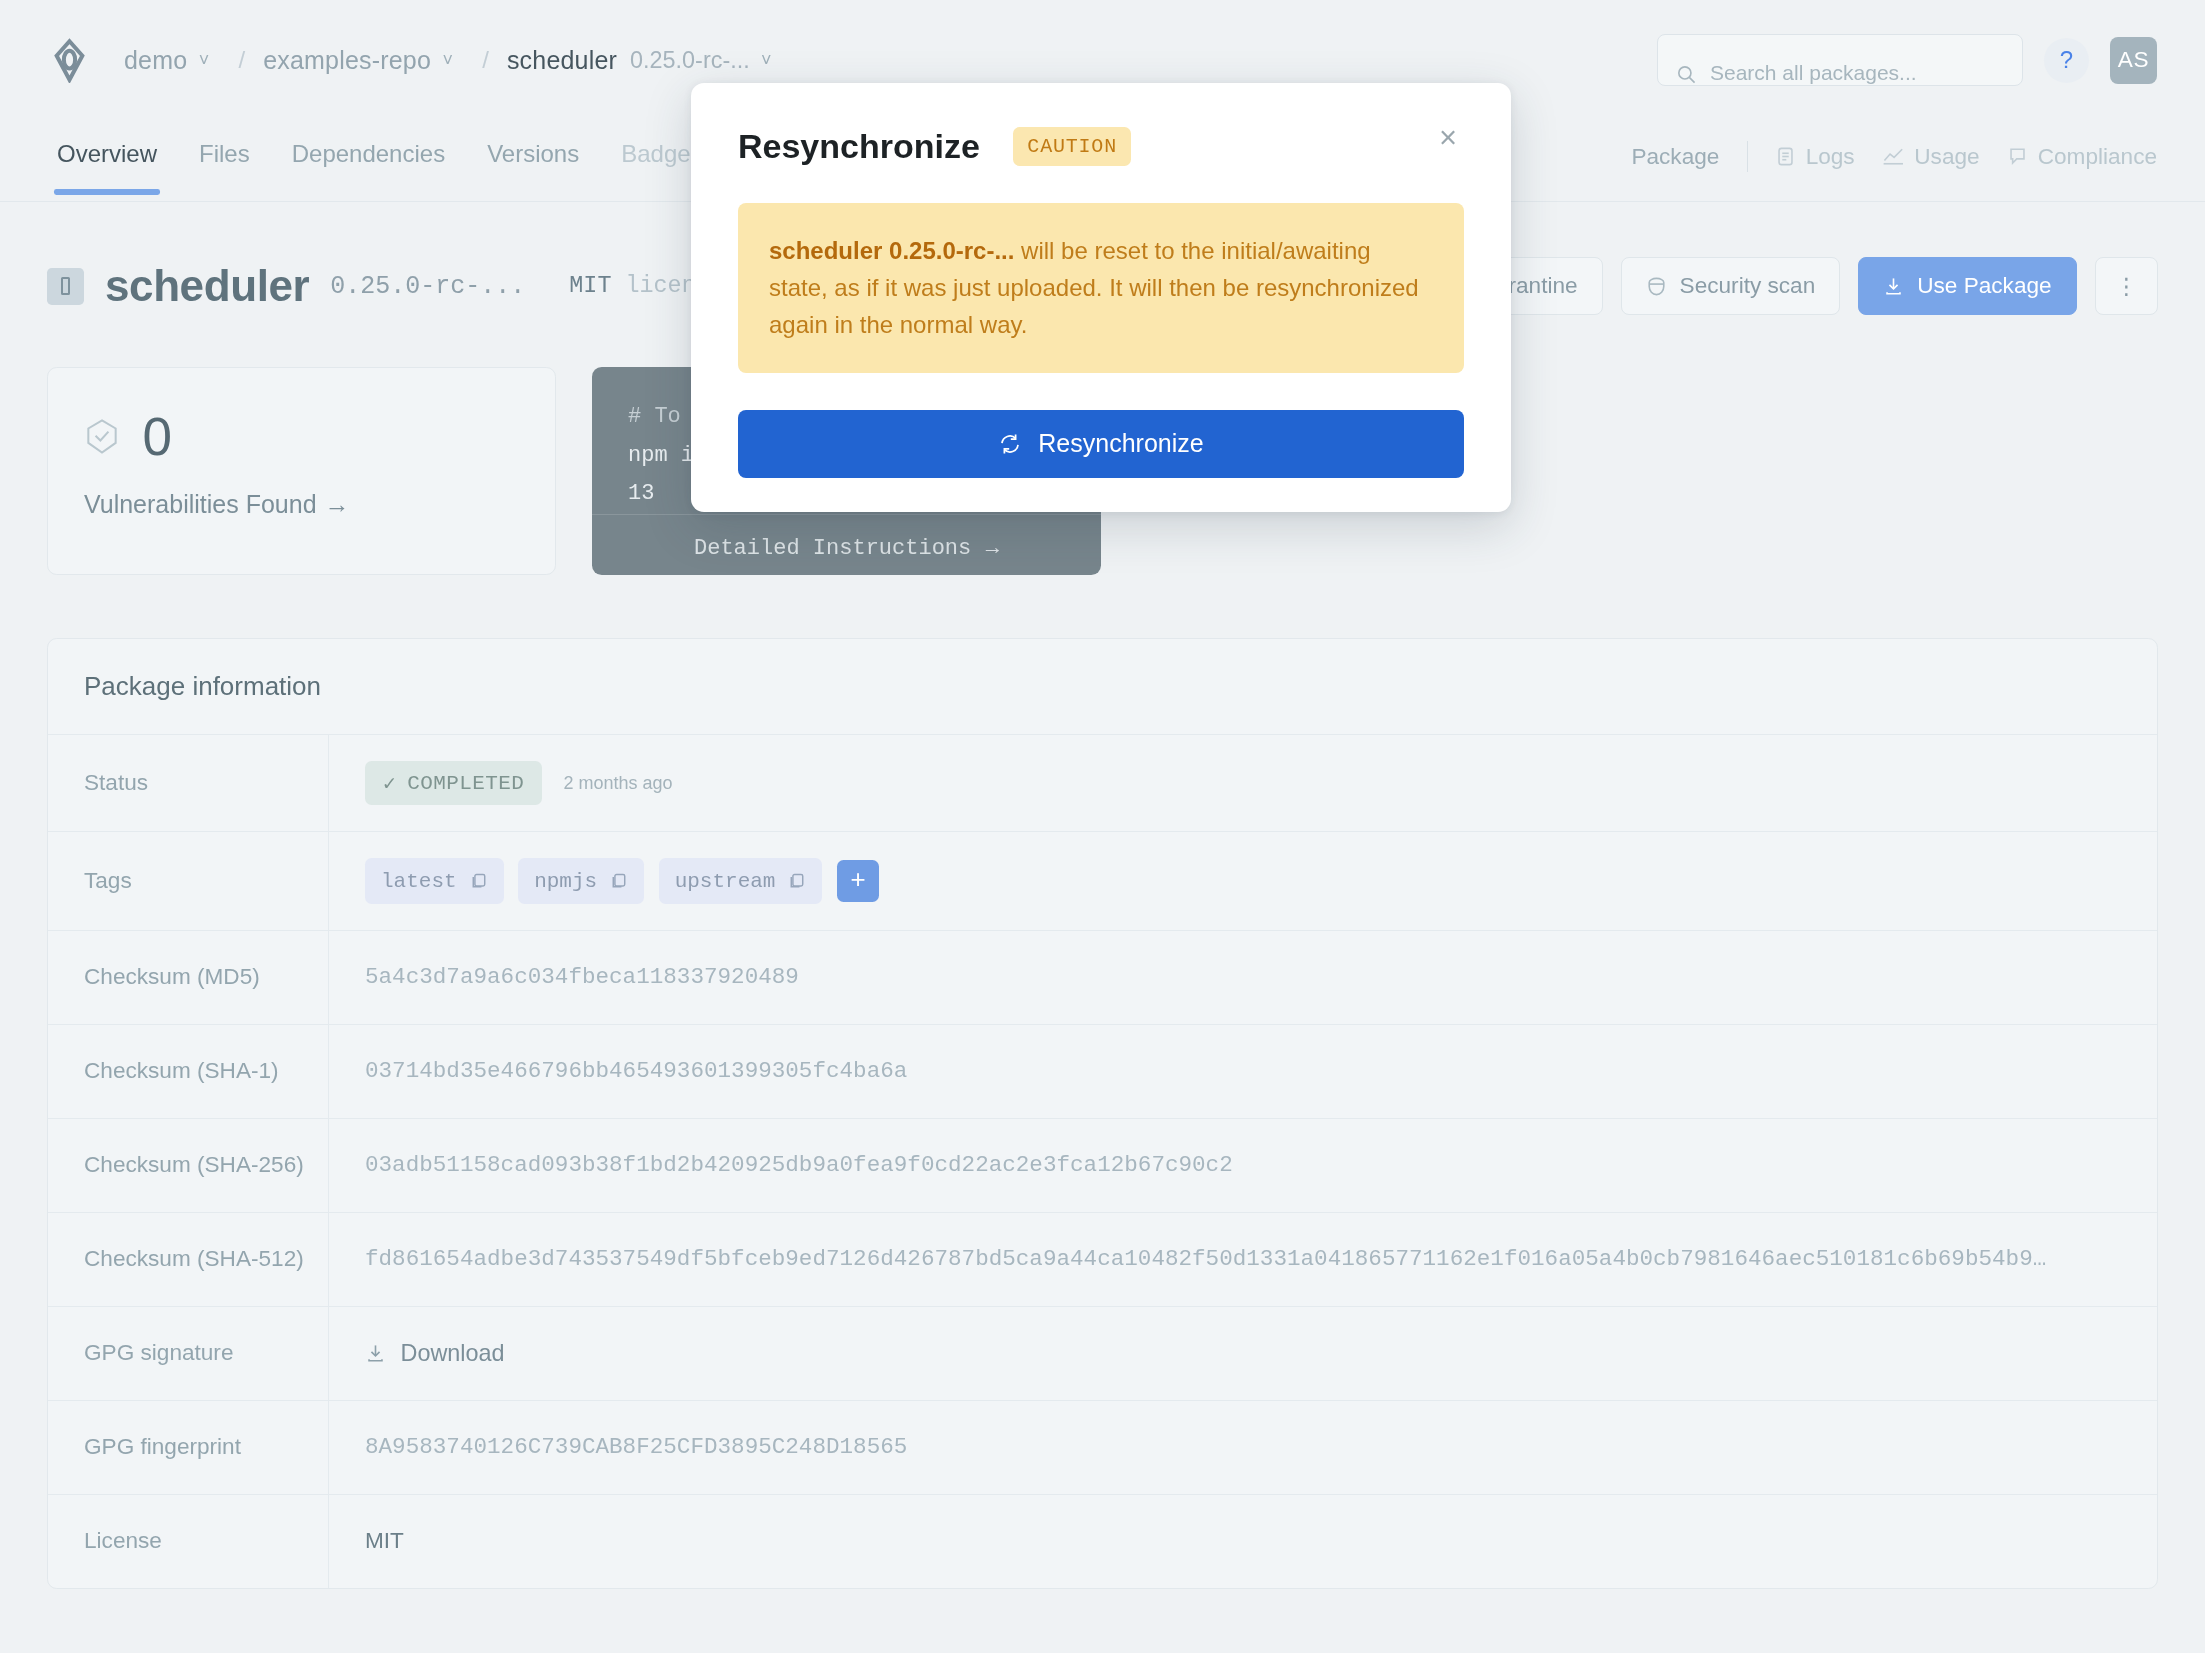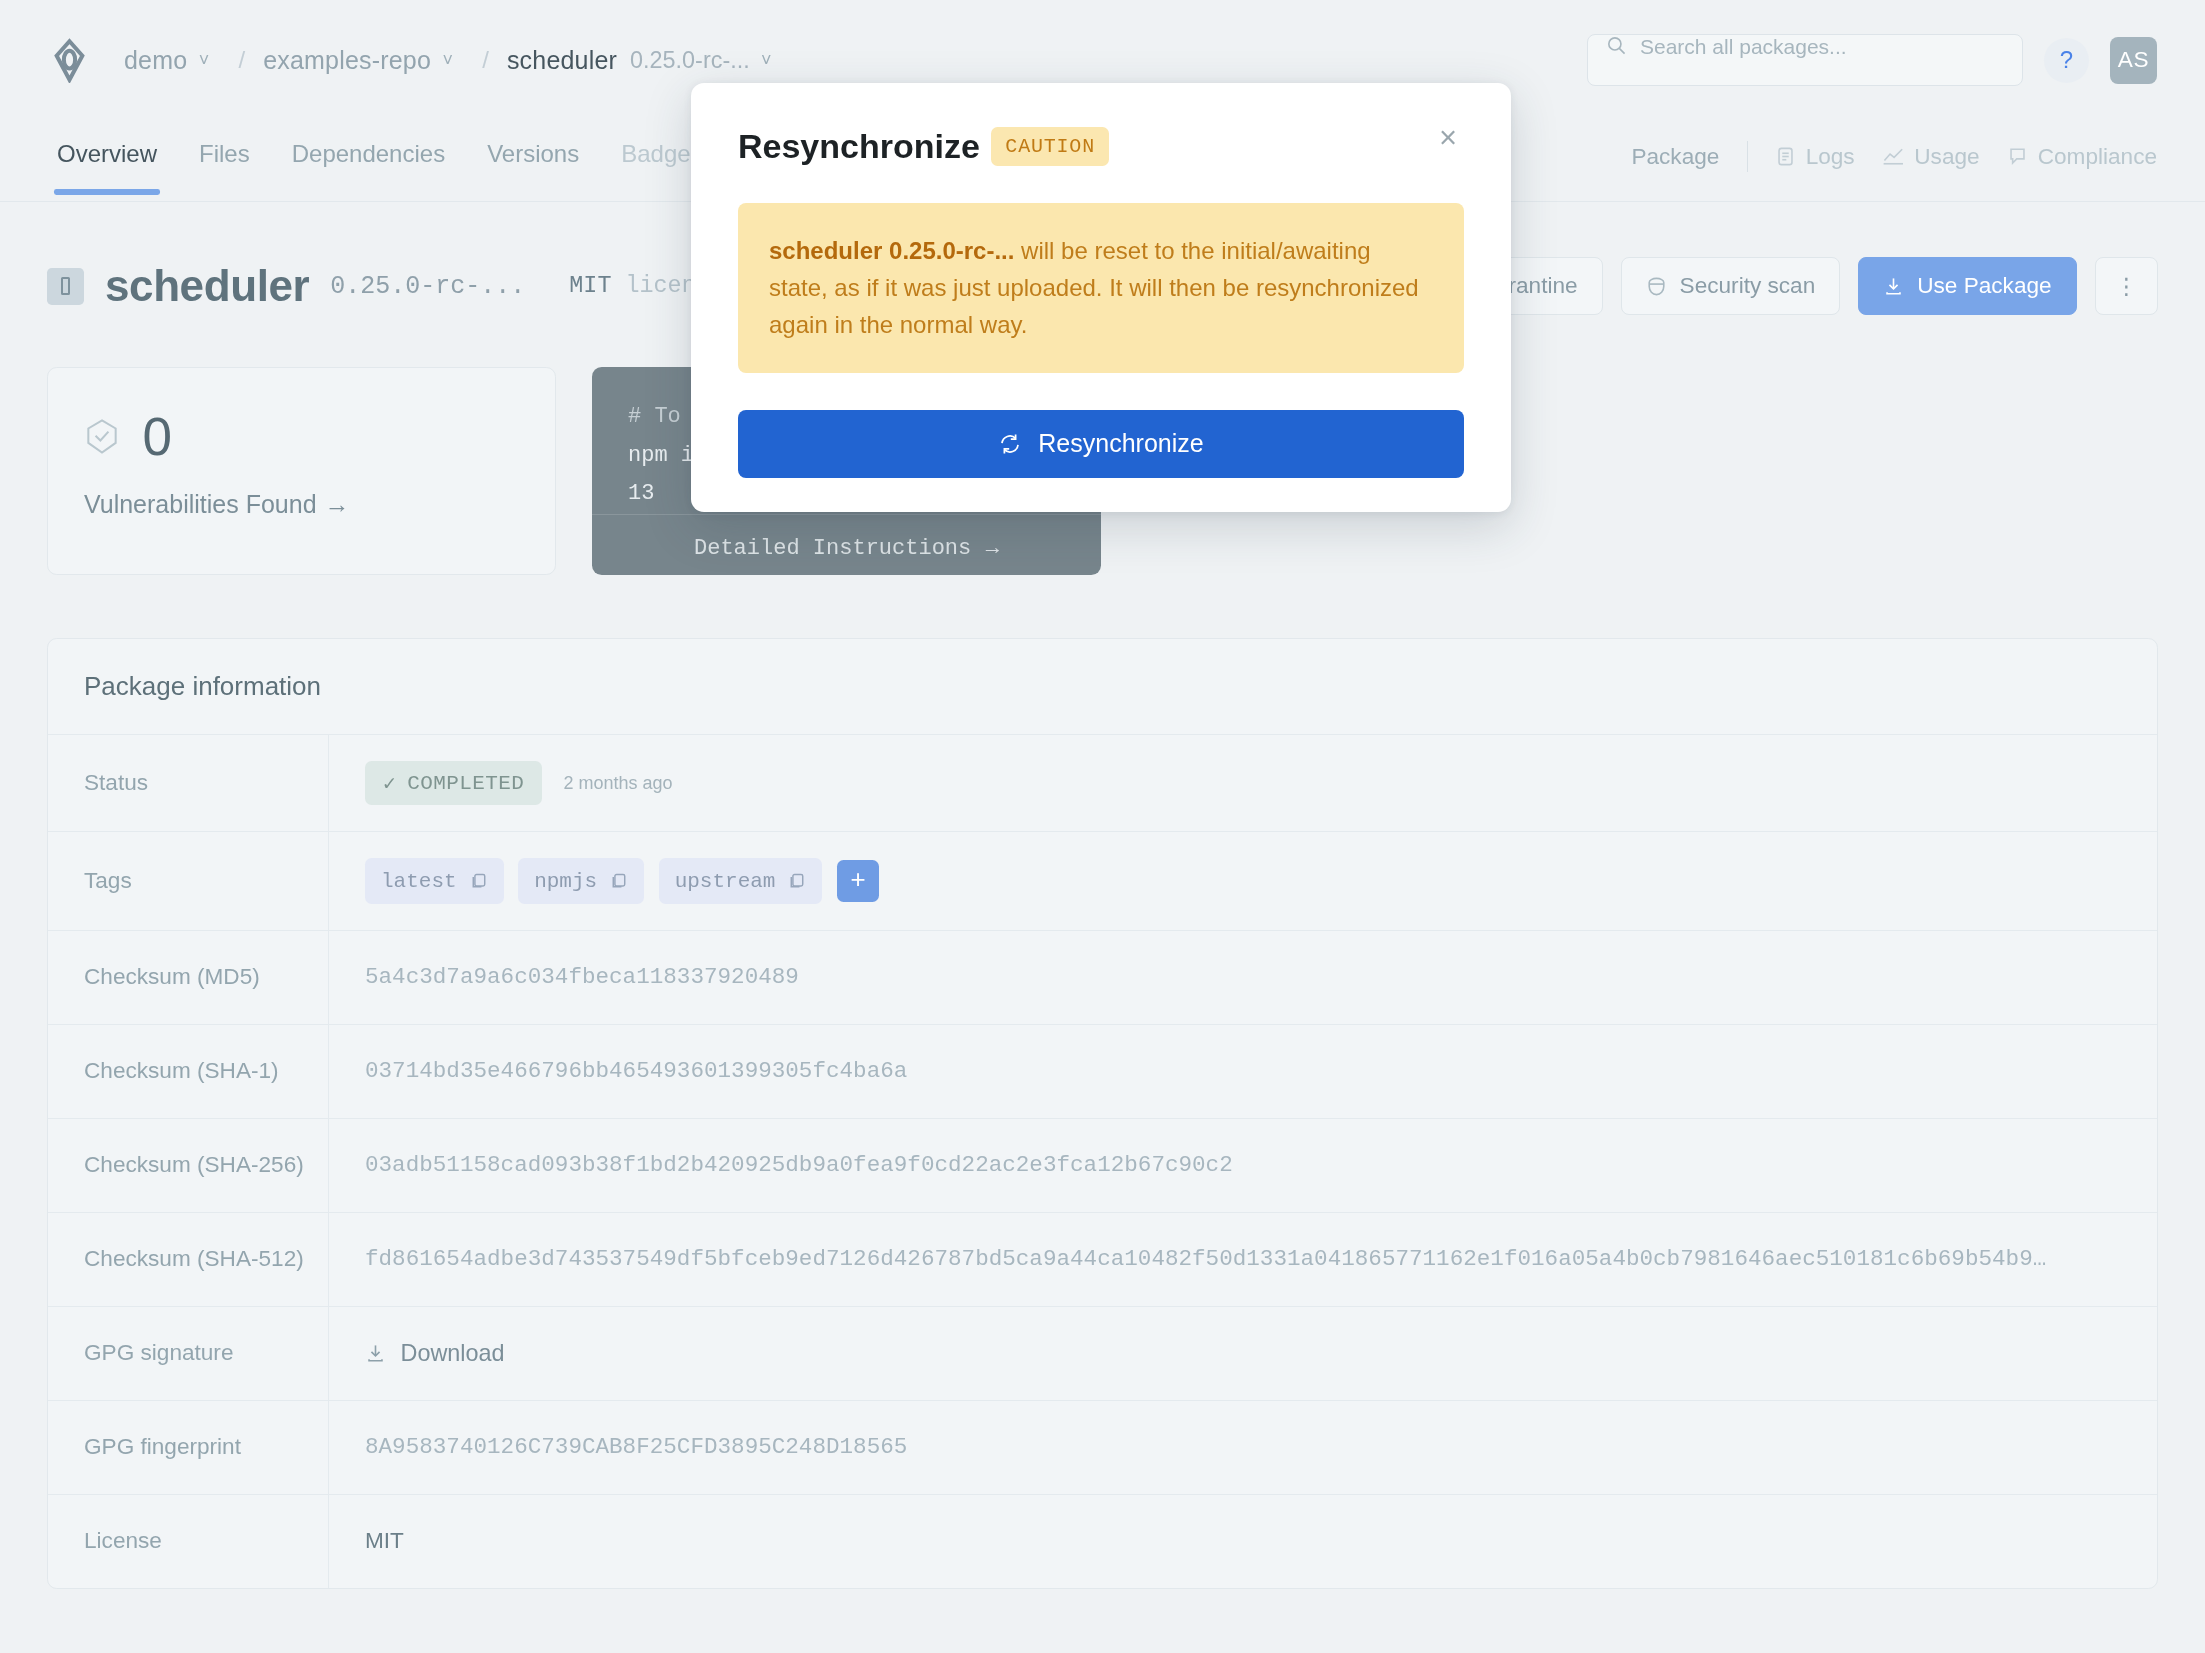--- a/index.html
+++ b/index.html
@@ -21,22 +21,22 @@
   .logo { width: 45px; height: 45px; flex: 0 0 auto; margin-right: 32px; }
   .crumbs { display: flex; align-items: center; gap: 0; }
   .crumb { font-size: 25px; color: #93a4ae; letter-spacing: 0.2px; }
   .crumb.strong { color: #46565f; }
   .crumb-ver { font-size: 23.4px; color: #a6b4bd; margin-left: 13px;
                font-family: "Liberation Sans", sans-serif; }
   .chev { margin: 0 11.3px; color: #9fb0b9; font-size: 18px; display:inline-block; }
   .slash { margin: 0 18px; color: #c3ced5; font-size: 24px; }
   .topbar-right { margin-left: auto; display: flex; align-items: center; gap: 21px; }
   .search {
-    width: 436px; height: 52px; border: 0.8px solid #dde4e9; border-radius: 8px;
-    background: #f4f7f8; display: flex; align-items: flex-start; padding: 0 18px; gap: 13px;
+    width: 366px; height: 52px; border: 0.8px solid #dde4e9; border-radius: 8px;
+    background: #f4f7f8; display: flex; align-items: flex-end; padding: 0 18px; gap: 13px;
   }
   .search input {
     border: none; outline: none; background: transparent;
     font-size: 21px; color: #9aabb4; width: 100%;
     font-family: "Liberation Sans", sans-serif;
   }
   .search input::placeholder { color: #a7b6be; }
   .help-btn {
     width: 45px; height: 45px; border-radius: 50%; background: #e9eef3;
     display: flex; align-items: center; justify-content: center;
@@ -166,21 +166,21 @@
   .modal {
     position: absolute; left: 691px; top: 83px; width: 820px;
     background: #fff; border-radius: 13px;
     box-shadow: 0 14.5px 48px rgba(40,55,70,.18), 0 1.6px 8px rgba(40,55,70,.08);
     padding: 44px 47px 34px;
     z-index: 50;
   }
   .modal-head { display: flex; align-items: center; }
   .modal-title { font-size: 34px; color: #1d2225; font-weight: 700; }
   .caution {
-    margin-left: 11px; background: #fbe7b0; color: #c07a14; border-radius: 6.5px;
+    margin-left: 33px; background: #fbe7b0; color: #c07a14; border-radius: 6.5px;
     padding: 8px 14.5px; font-size: 20px; letter-spacing: 0.8px;
     font-family: "Liberation Mono", monospace;
   }
   .modal-close {
     margin-left: auto; color: #9aa6ad; font-size: 31px; line-height: 1;
     width: 32px; height: 32px; display: flex; align-items: center; justify-content: center;
     margin-top: -18px;
   }
   .alert {
     margin-top: 37px; background: #fbe7ae; border-radius: 8px;

